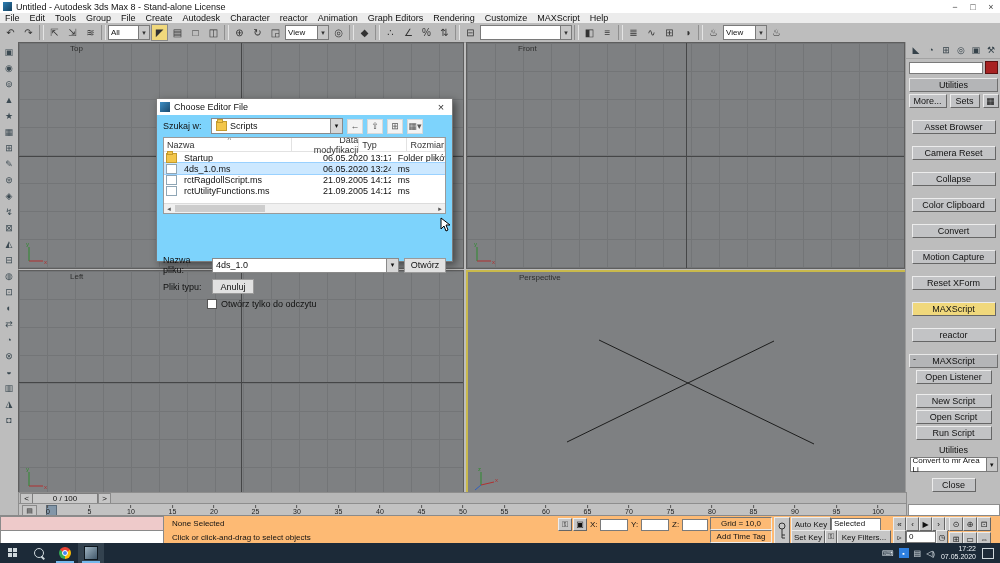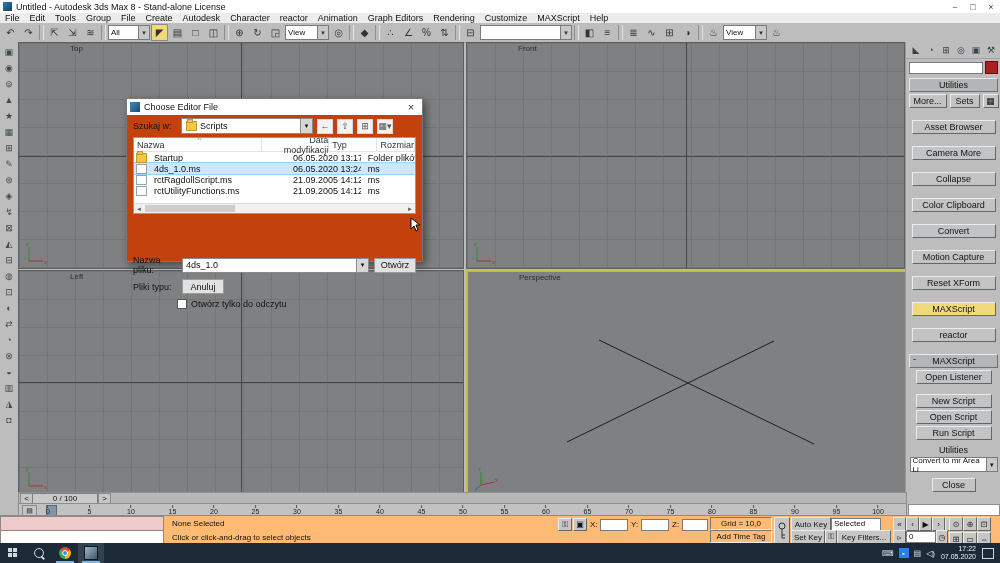--- a/index.html
+++ b/index.html
@@ -57,21 +57,21 @@
   #cp-utils .cp-btn{width:82px;margin:12px auto;}
   .cp-yellow{background:#f0d87c;}
   #cp-ms .cp-btn{width:74px;margin:2px auto;}
   .cp-label{text-align:center;margin-top:5px;font-size:9px;}
   .cp-dd{width:84px;height:13px;margin:2px auto 0;background:#fff;border:1px solid #7a7a7a;
          display:flex;align-items:center;font-size:8px;justify-content:space-between;padding-left:2px;}
   .cp-dd-a{background:#c8c8c8;border-left:1px solid #7a7a7a;width:10px;height:100%;
            display:flex;align-items:center;justify-content:center;font-size:7px;}
   .cp-close{width:42px;margin:6px auto 0;}
   
-  #dialog{position:absolute;left:126px;top:98px;width:295px;height:162px;background:#c2410c;
+  #dialog{position:absolute;left:156px;top:98px;width:295px;height:162px;background:#7dd3fc;
           border:1px solid #7a7a7a;box-shadow:3px 3px 8px rgba(0,0,0,.45);font-size:9px;z-index:50;}
   .dlg-title{height:16px;background:#ffffff;display:flex;align-items:center;gap:4px;padding:0 3px;}
   .dlg-ico{width:10px;height:10px;background:linear-gradient(135deg,#3d8ec4,#1a4a6e);}
   .dlg-close{margin-left:auto;width:16px;text-align:center;font-size:11px;color:#333;}
   .dlg-row1{display:flex;align-items:center;gap:4px;padding:3px 6px;}
   .dlg-lbl{width:44px;}
   .dlg-combo{width:128px;height:14px;background:#fff;border:1px solid #8a8a8a;display:flex;
              align-items:center;gap:3px;padding-left:2px;}
   .combo-arrow{margin-left:auto;background:#d6d6d6;border-left:1px solid #8a8a8a;width:11px;height:100%;
                display:flex;align-items:center;justify-content:center;font-size:7px;}
@@ -331,21 +331,21 @@
   <div class="cp-hdr">
     <span>Utilities</span>
   </div>
   <div id="cp-morerow">
     <span class="cp-btn w-more">More...</span>
     <span class="cp-btn w-sets">Sets</span>
     <span class="cp-btn w-ico">▦</span>
   </div>
   <div id="cp-utils">
       <div class="cp-btn">Asset Browser</div>
-      <div class="cp-btn">Camera More</div>
+      <div class="cp-btn">Camera Reset</div>
       <div class="cp-btn">Collapse</div>
       <div class="cp-btn">Color Clipboard</div>
       <div class="cp-btn">Convert</div>
       <div class="cp-btn">Motion Capture</div>
       <div class="cp-btn">Reset XForm</div>
       <div class="cp-btn cp-yellow">MAXScript</div>
       <div class="cp-btn">reactor</div>
     </div>
   <div class="cp-rollout">
     <span class="cp-min">-</span>

